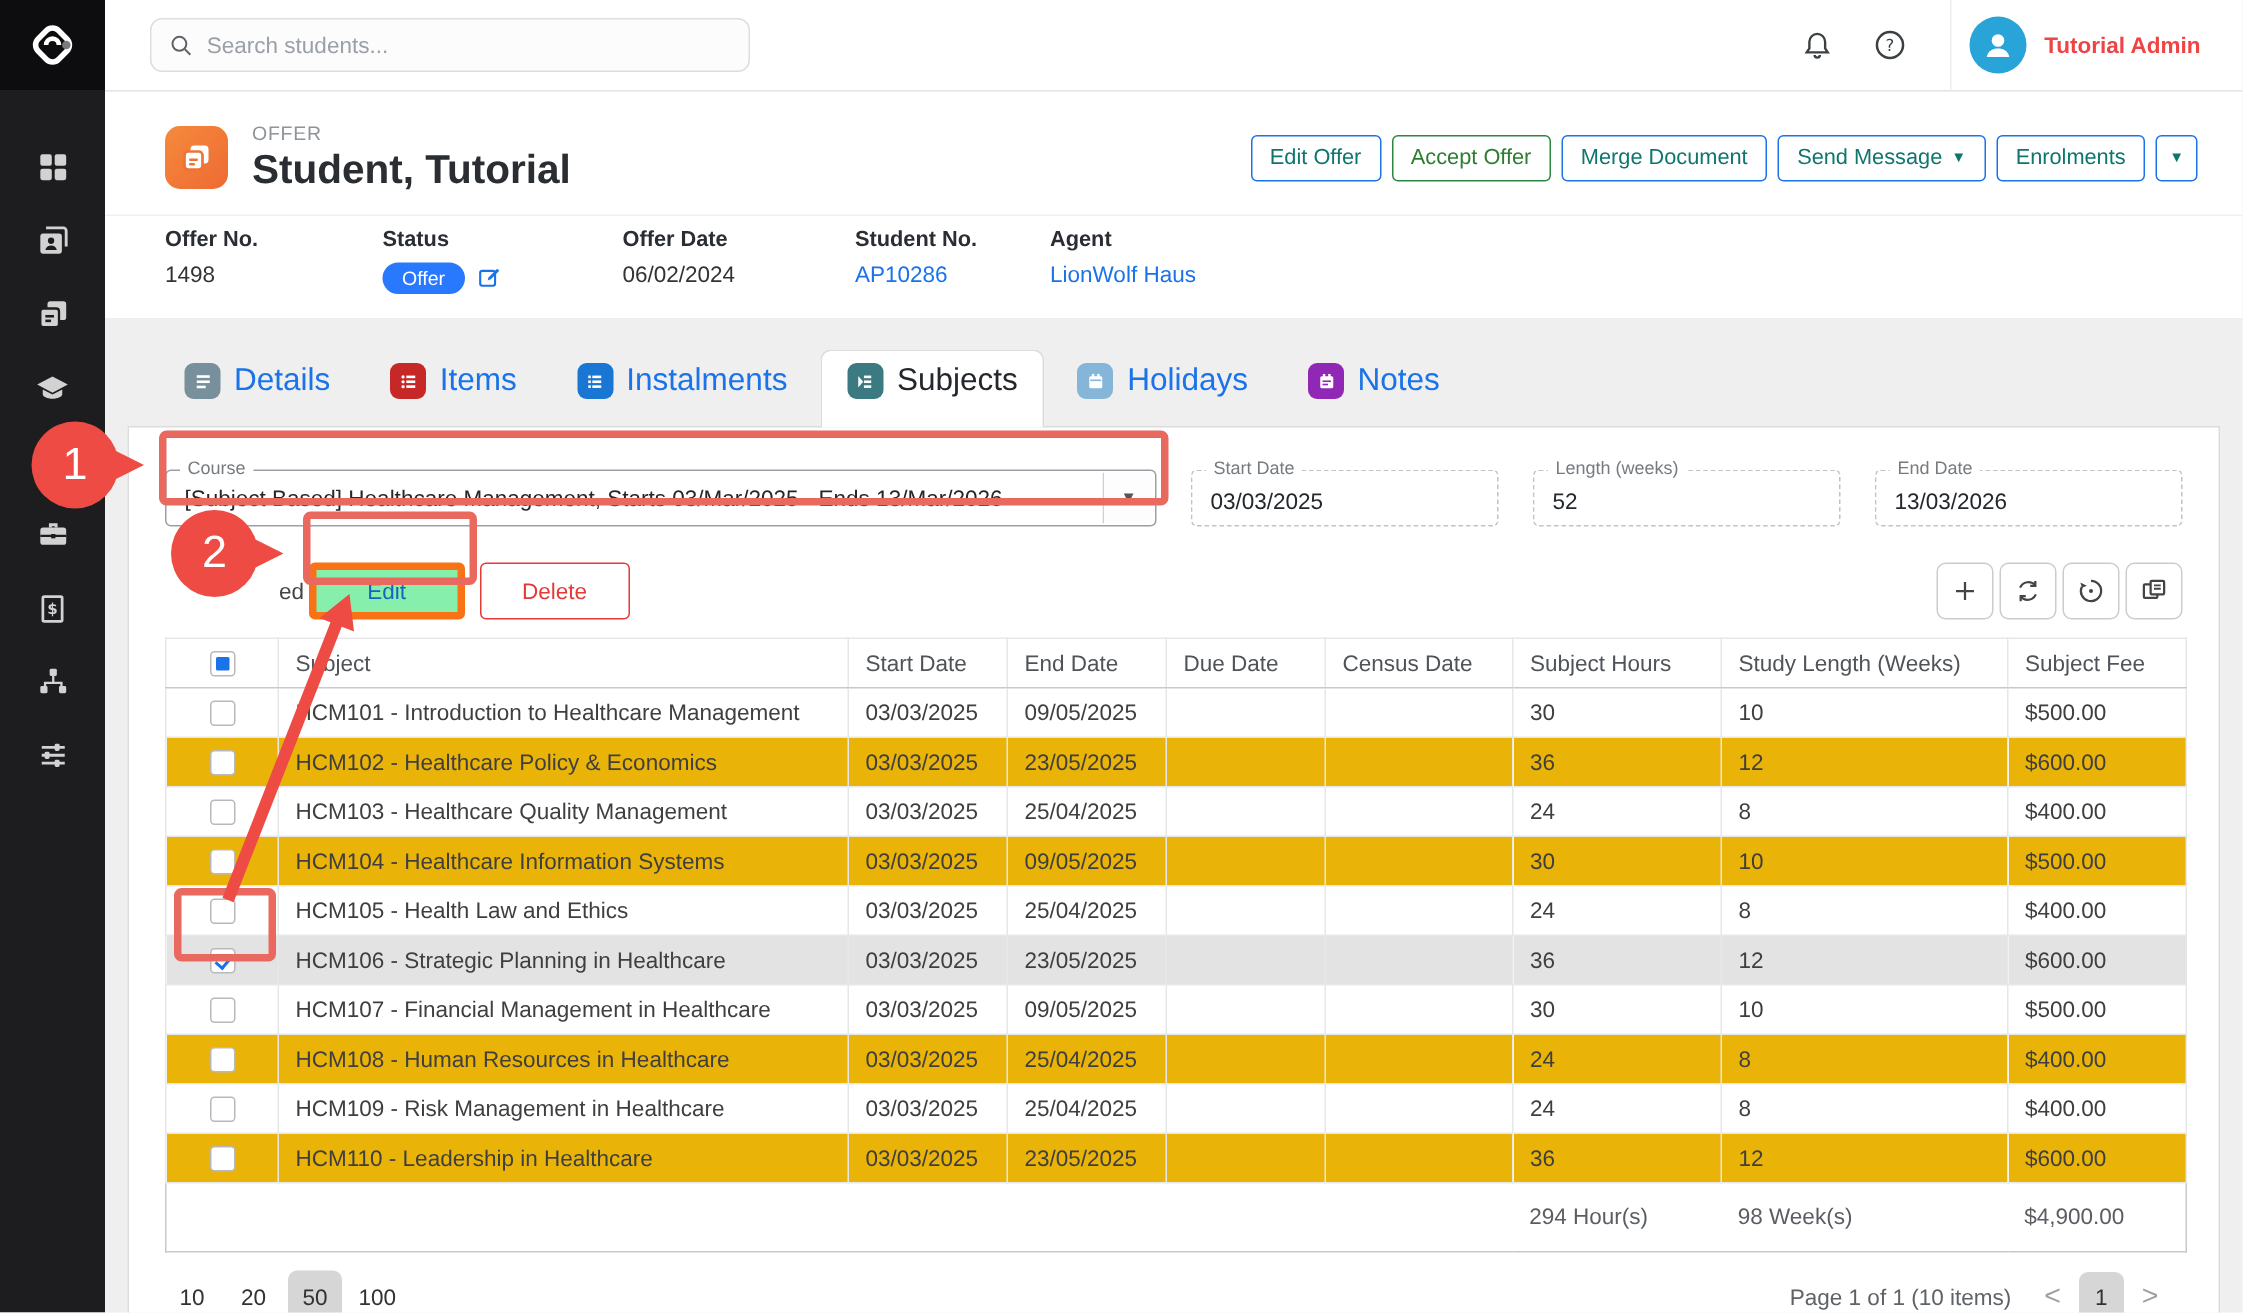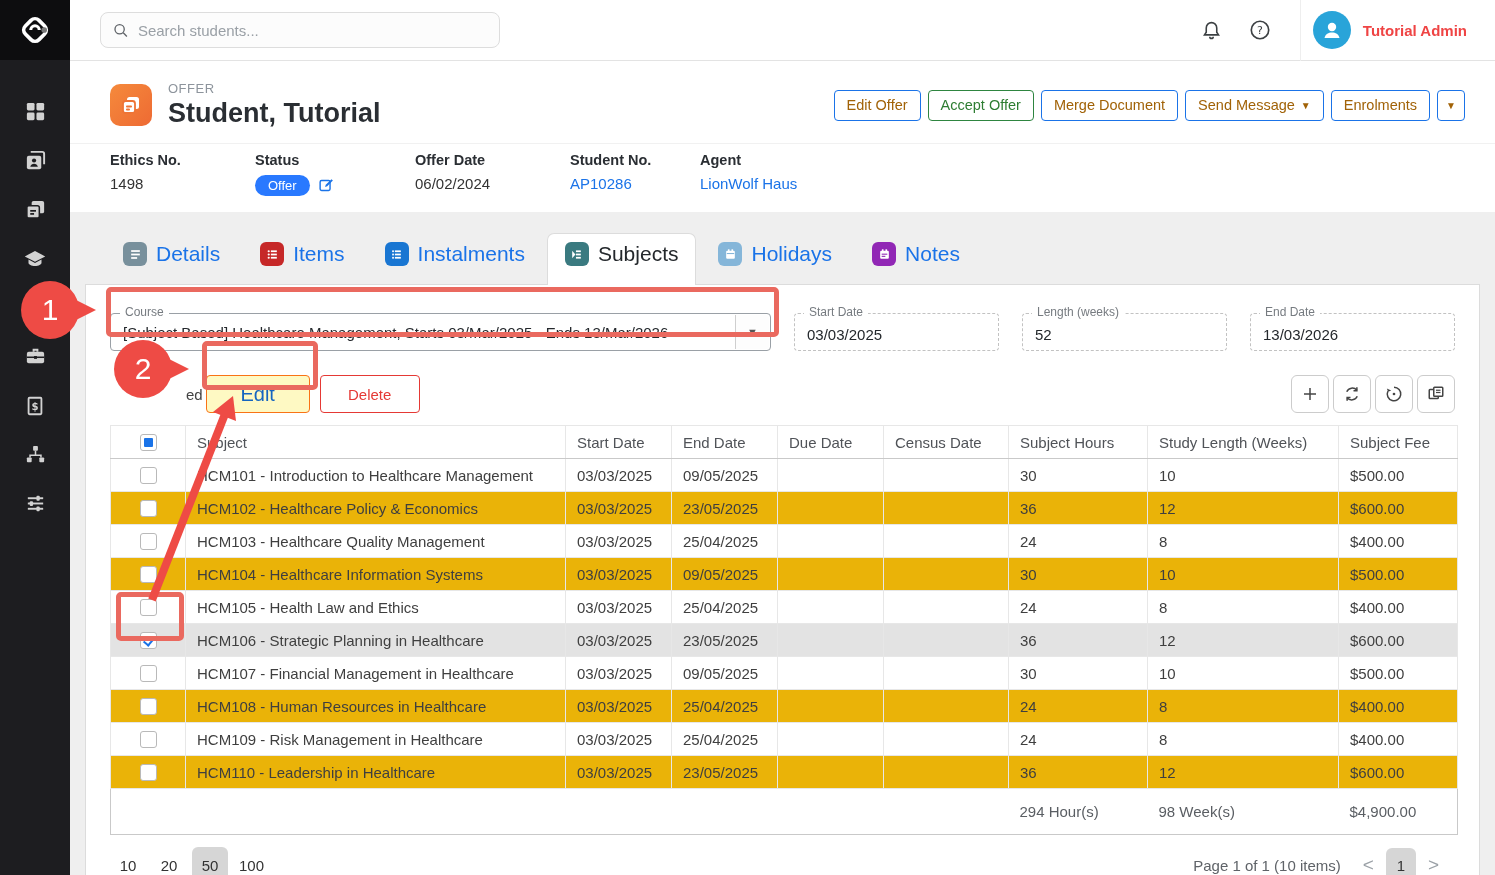--- a/index.html
+++ b/index.html
@@ -25,21 +25,21 @@
   .user-name{font-size:15px;font-weight:bold;color:#ef4444;margin-right:28px}
 
   
   .content{position:absolute;left:70px;top:61px;width:1425px;height:814px}
   .header-card{background:#fff}
   .title-row{display:flex;align-items:center;padding:20px 30px 14px 40px}
   .offer-icon{width:42px;height:42px;border-radius:10px;background:linear-gradient(135deg,#f58a3c,#ee6a33);display:flex;align-items:center;justify-content:center;margin-right:16px}
   .kicker{font-size:13px;color:#8d949c;letter-spacing:.5px}
   .page-title{font-size:27px;font-weight:bold;color:#2a2e33;margin-top:2px}
   .actions{margin-left:auto;display:flex;gap:7px;align-items:center}
-  .btn{height:31px;padding:0 12px;background:#fff;border:1px solid #1a73e8;color:#a16207;border-radius:4px;font-size:14.5px;font-family:inherit;cursor:pointer;display:flex;align-items:center;gap:6px}
+  .btn{height:31px;padding:0 12px;background:#fff;border:1px solid #1a73e8;color:#0f766e;border-radius:4px;font-size:14.5px;font-family:inherit;cursor:pointer;display:flex;align-items:center;gap:6px}
   .btn.green{border-color:#2e8540;color:#2e7d32}
   .btn .caret{font-size:10px}
   .btn.mini{padding:0 8px}
   .info-row{display:flex;padding:8px 40px 16px;border-top:1px solid #f1f1f1}
   .info-field{margin-right:0}
   .info-field .lbl{font-size:14.5px;font-weight:bold;color:#2a2e33}
   .info-field .val{font-size:15px;color:#333;margin-top:7px;display:flex;align-items:center;gap:8px}
   .info-field .val.link{color:#1a73e8}
   .w1{width:145px}.w2{width:160px}.w3{width:155px}.w4{width:130px}.w5{width:130px}
   .badge{background:#2979ff;color:#fff;font-size:13px;padding:3px 13px;border-radius:12px;display:inline-block}
@@ -55,21 +55,21 @@
   .panel-inner{padding:28px 24px 0}
   .filters{display:flex;gap:23px}
   .outlined{position:relative;border:1px solid #9aa0a6;border-radius:4px;height:38px;display:flex;align-items:center;padding:0 44px 0 12px;font-size:15px;color:#24282c;background:#fff}
   .outlined .legend,.dashed .legend{position:absolute;top:-9px;left:9px;background:#fff;padding:0 5px;font-size:12px;color:#767b80;white-space:nowrap}
   .course{flex:1;cursor:pointer}
   .caret-btn{position:absolute;right:1px;top:1px;bottom:1px;width:34px;border-left:1px solid #cfcfcf;background:#fdfdfd;display:flex;align-items:center;justify-content:center;color:#555;font-size:11px;border-radius:0 3px 3px 0;cursor:pointer}
   .dashed{position:relative;width:205px;height:38px;border:1px dashed #c2c2c2;border-radius:4px;display:flex;align-items:center;padding:4px 12px 0;font-size:15px;color:#24282c;background:#fff}
 
   .toolbar{display:flex;align-items:center;margin-top:24px}
   .sel-frag{font-size:15px;color:#444;margin-left:76px;margin-right:3px}
-  .btn-edit{width:104px;height:38px;background:#fef9c3;border:1px solid #f97316;color:#1565c0;border-radius:4px;font-size:20px;font-family:inherit;cursor:pointer}
+  .btn-edit{width:104px;height:38px;background:#86efac;border:5px solid #f97316;color:#1565c0;border-radius:4px;font-size:15px;font-family:inherit;cursor:pointer}
   .btn-delete{width:100px;height:38px;background:#fff;border:1px solid #e53935;color:#e53935;border-radius:4px;font-size:15px;font-family:inherit;cursor:pointer;margin-left:10px}
   .grid-tools{margin-left:auto;display:flex;gap:4px}
   .tool{width:38px;height:38px;border:1px solid #ccc;border-radius:6px;background:#fff;display:flex;align-items:center;justify-content:center;color:#444;cursor:pointer}
 
   
   .table-wrap{margin-top:12px}
   table{border-collapse:collapse;table-layout:fixed;width:1347px;font-size:15px;color:#3f3f3f;border:1px solid #c9c9c9}
   th,td{border:1px solid #e7e7e7;padding:0 11px;height:33px;text-align:left;font-weight:normal;white-space:nowrap;overflow:hidden}
   thead th{color:#505358;border-bottom:1px solid #c9c9c9}
   tbody tr.stripe{background:#eab308}
@@ -230,21 +230,21 @@
             <span class="caret">▼</span>
           </button>
         <button class="btn">Enrolments</button>
         <button class="btn mini">
             <span class="caret">▼</span>
           </button>
       </div>
     </div>
     <div class="info-row">
       <div class="info-field w1">
-        <div class="lbl">Ethics No.</div>
+        <div class="lbl">Offer No.</div>
         <div class="val">1498</div>
       </div>
       <div class="info-field w2">
         <div class="lbl">Status</div>
         <div class="val">
           <span class="badge">Offer</span>
           <svg width="17" height="17" viewBox="0 0 24 24">
               <rect x="3" y="5" width="14" height="14" rx="2" fill="none" stroke="#1a73e8" stroke-width="2"></rect>
               <path d="M10 14l1-3 8-8 2 2-8 8z" fill="#1a73e8"></path>
             </svg>

